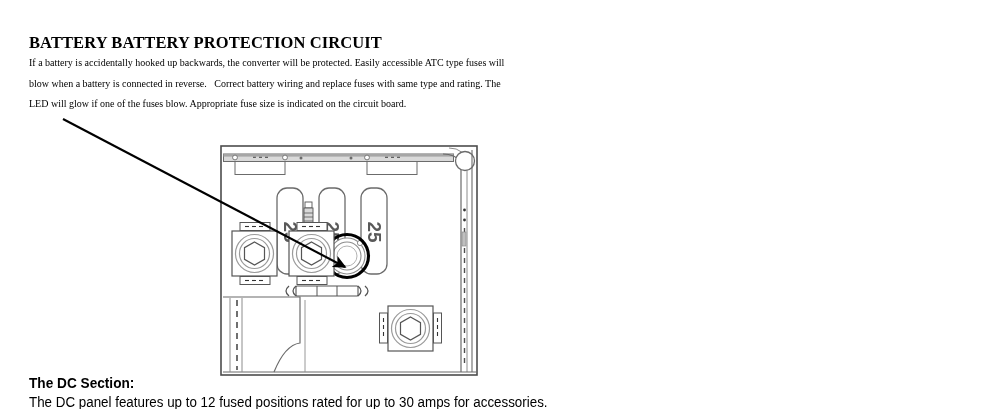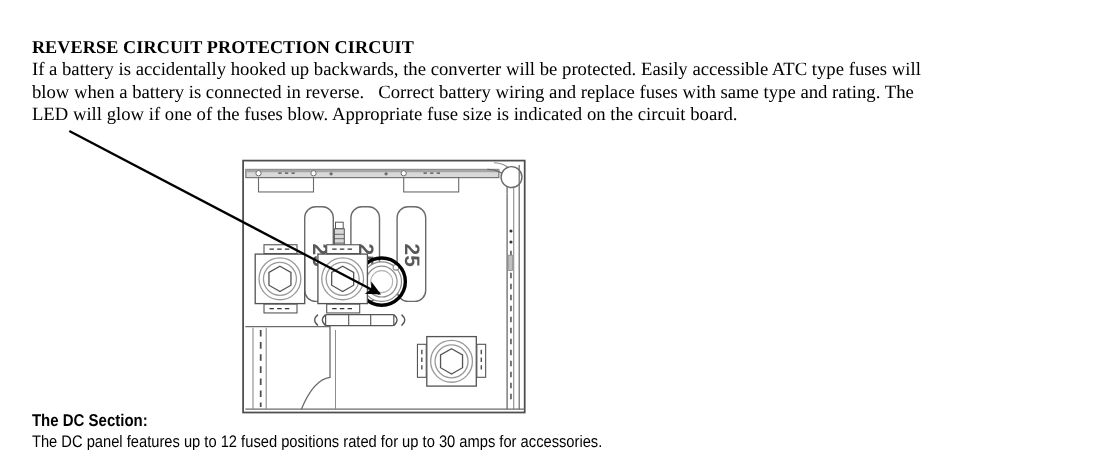--- a/index.html
+++ b/index.html
@@ -34,21 +34,21 @@
   .heading {
     font-family: "Liberation Serif", "DejaVu Serif", serif;
     font-weight: bold;
     font-size: 16.5px;
     line-height: 19px;
     letter-spacing: 0.1px;
     margin: 0 0 1px 0;
   }
   .body-par {
     font-family: "Liberation Serif", "DejaVu Serif", serif;
-    font-size: 17px;
+    font-size: 10px;
     line-height: 20.5px;
     margin: 0;
     white-space: pre-wrap;
   }
 
   
   .dc-block {
     position: absolute;
     left: 29px;
     top: 374px;
@@ -82,21 +82,21 @@
     height: 275px;
   }
   .figure svg { display: block; }
 </style>
 </head>
 <body>
 
 <div class="page">
 
   <div class="text-block">
-    <h2 class="heading">REVERSE CIRCUIT PROTECTION CIRCUIT</h2>
+    <h2 class="heading">BATTERY BATTERY PROTECTION CIRCUIT</h2>
     <p class="body-par">If a battery is accidentally hooked up backwards, the converter will be protected. Easily accessible ATC type fuses will
 blow when a battery is connected in reverse.   Correct battery wiring and replace fuses with same type and rating. The
 LED will glow if one of the fuses blow. Appropriate fuse size is indicated on the circuit board.</p>
   </div>
 
   <div class="figure">
     <svg width="440" height="275" viewBox="0 0 440 275" xmlns="http://www.w3.org/2000/svg">
 
       <defs>
         <marker id="arrowhead" markerWidth="7" markerHeight="7" refX="5.6" refY="3.2" orient="auto" markerUnits="strokeWidth">

